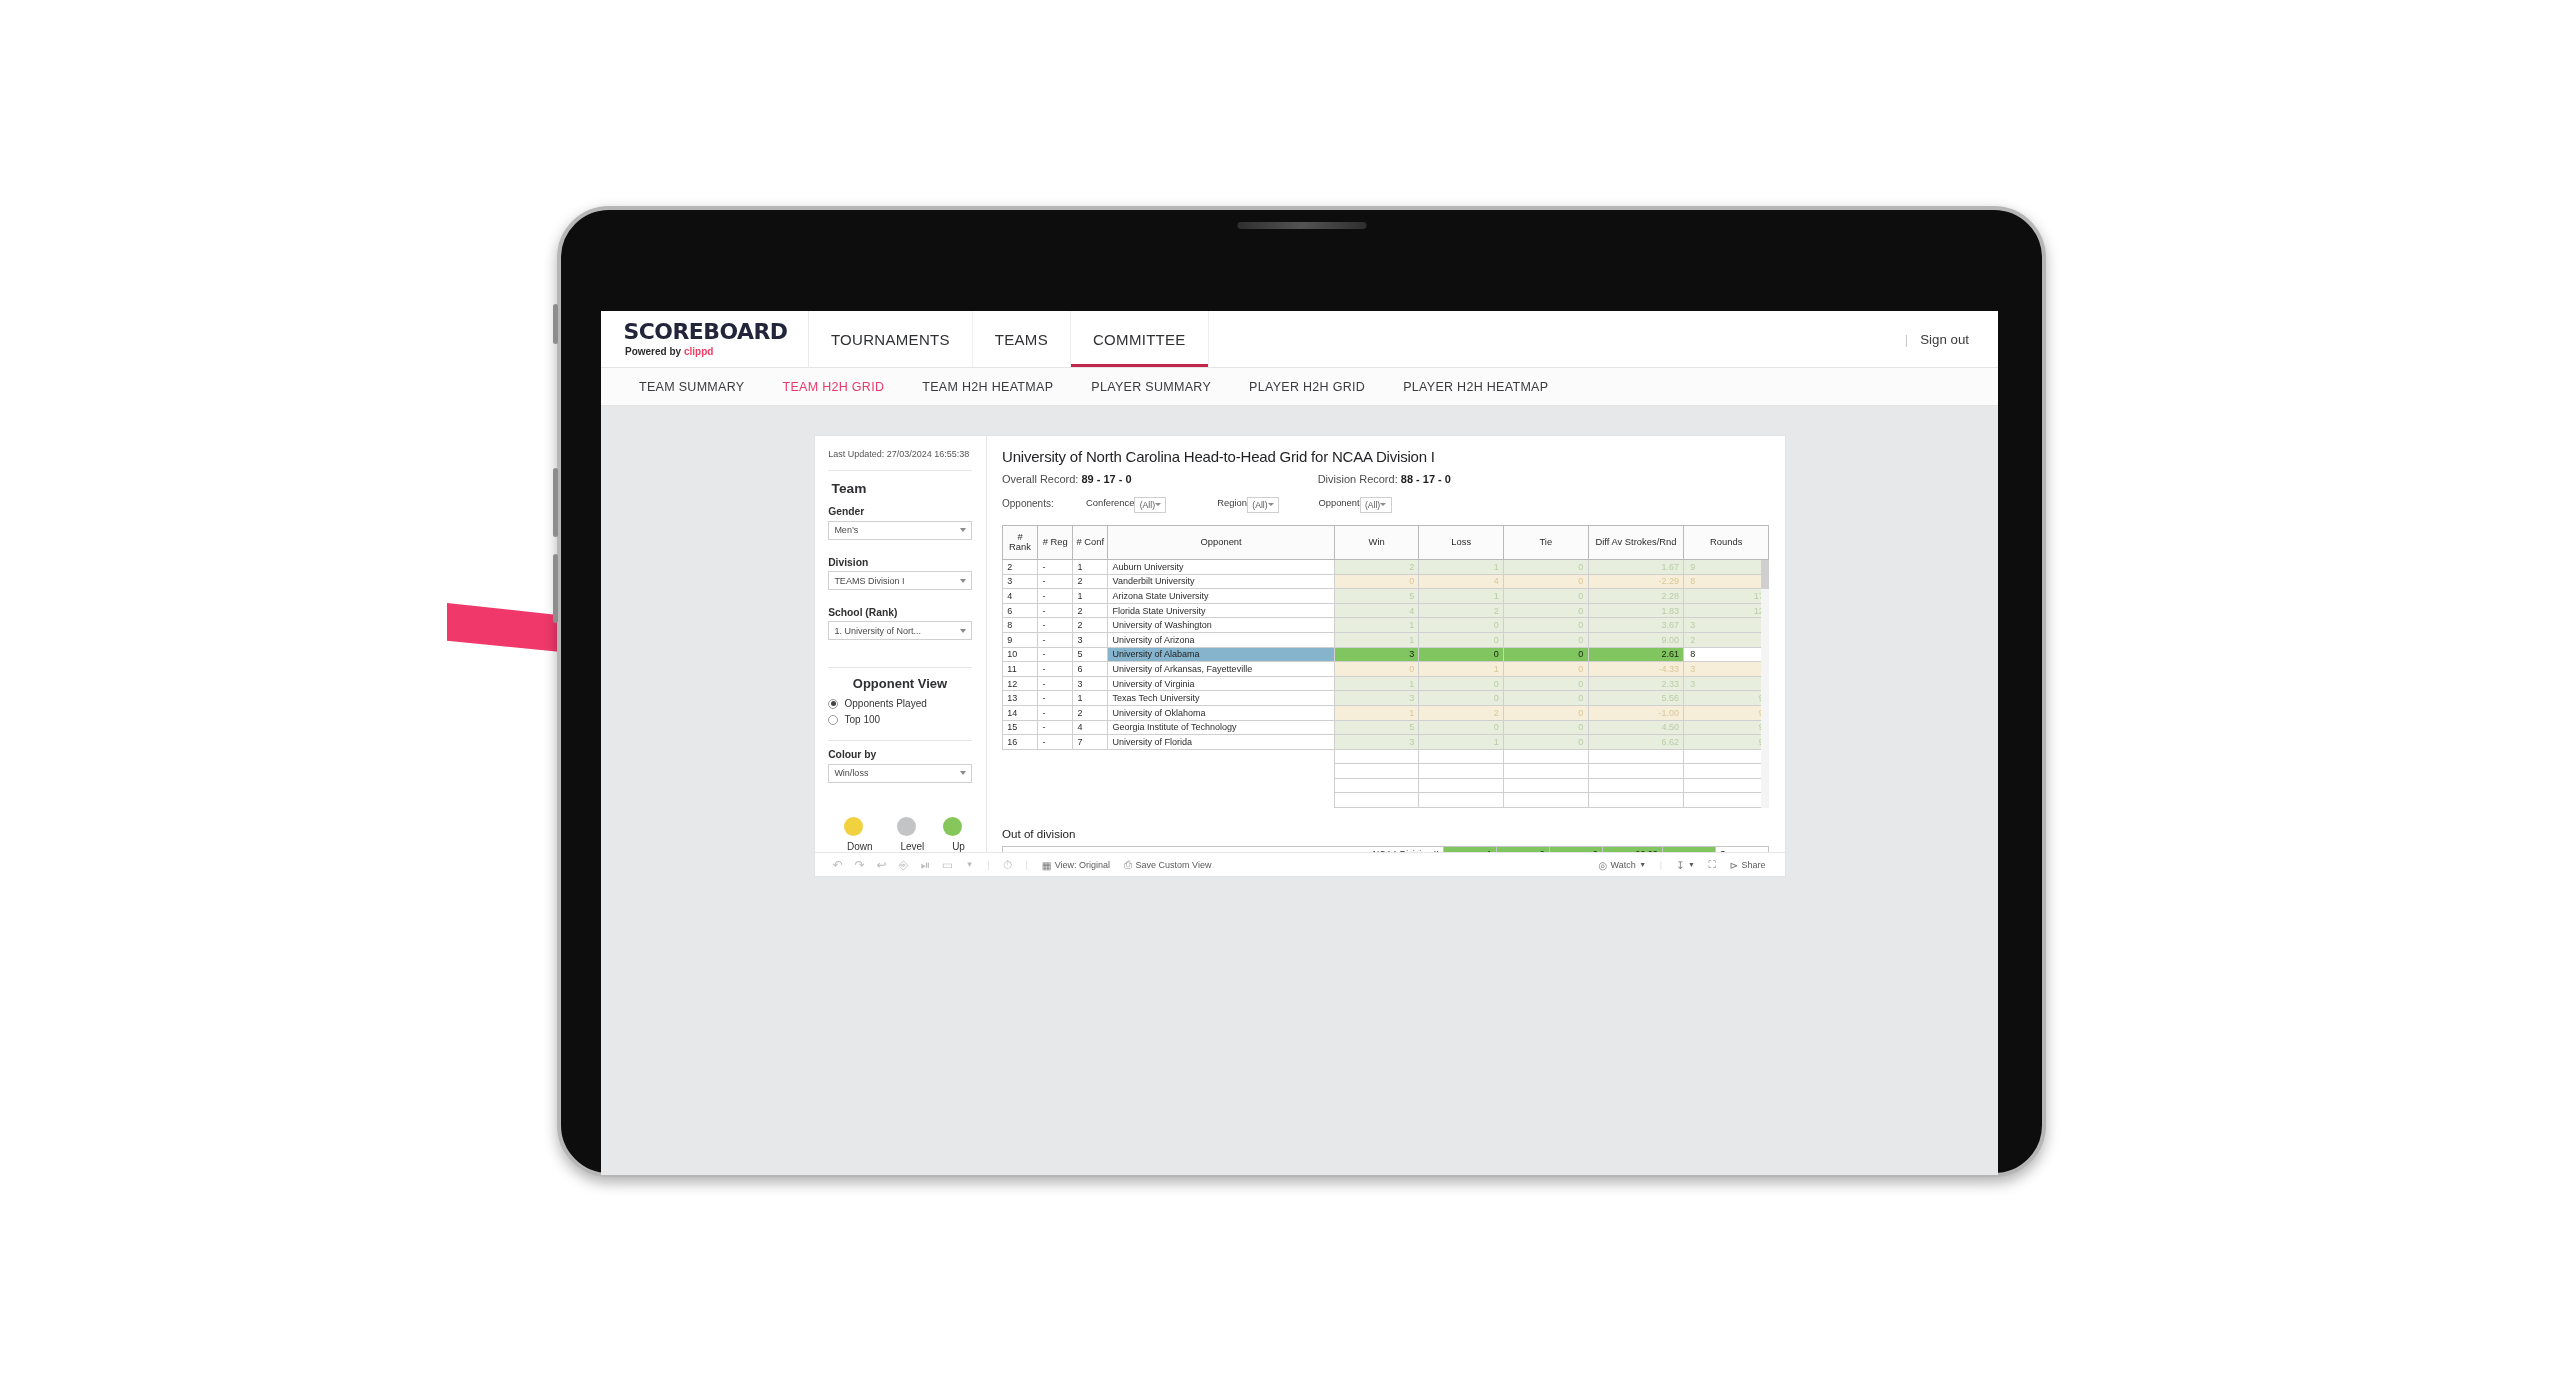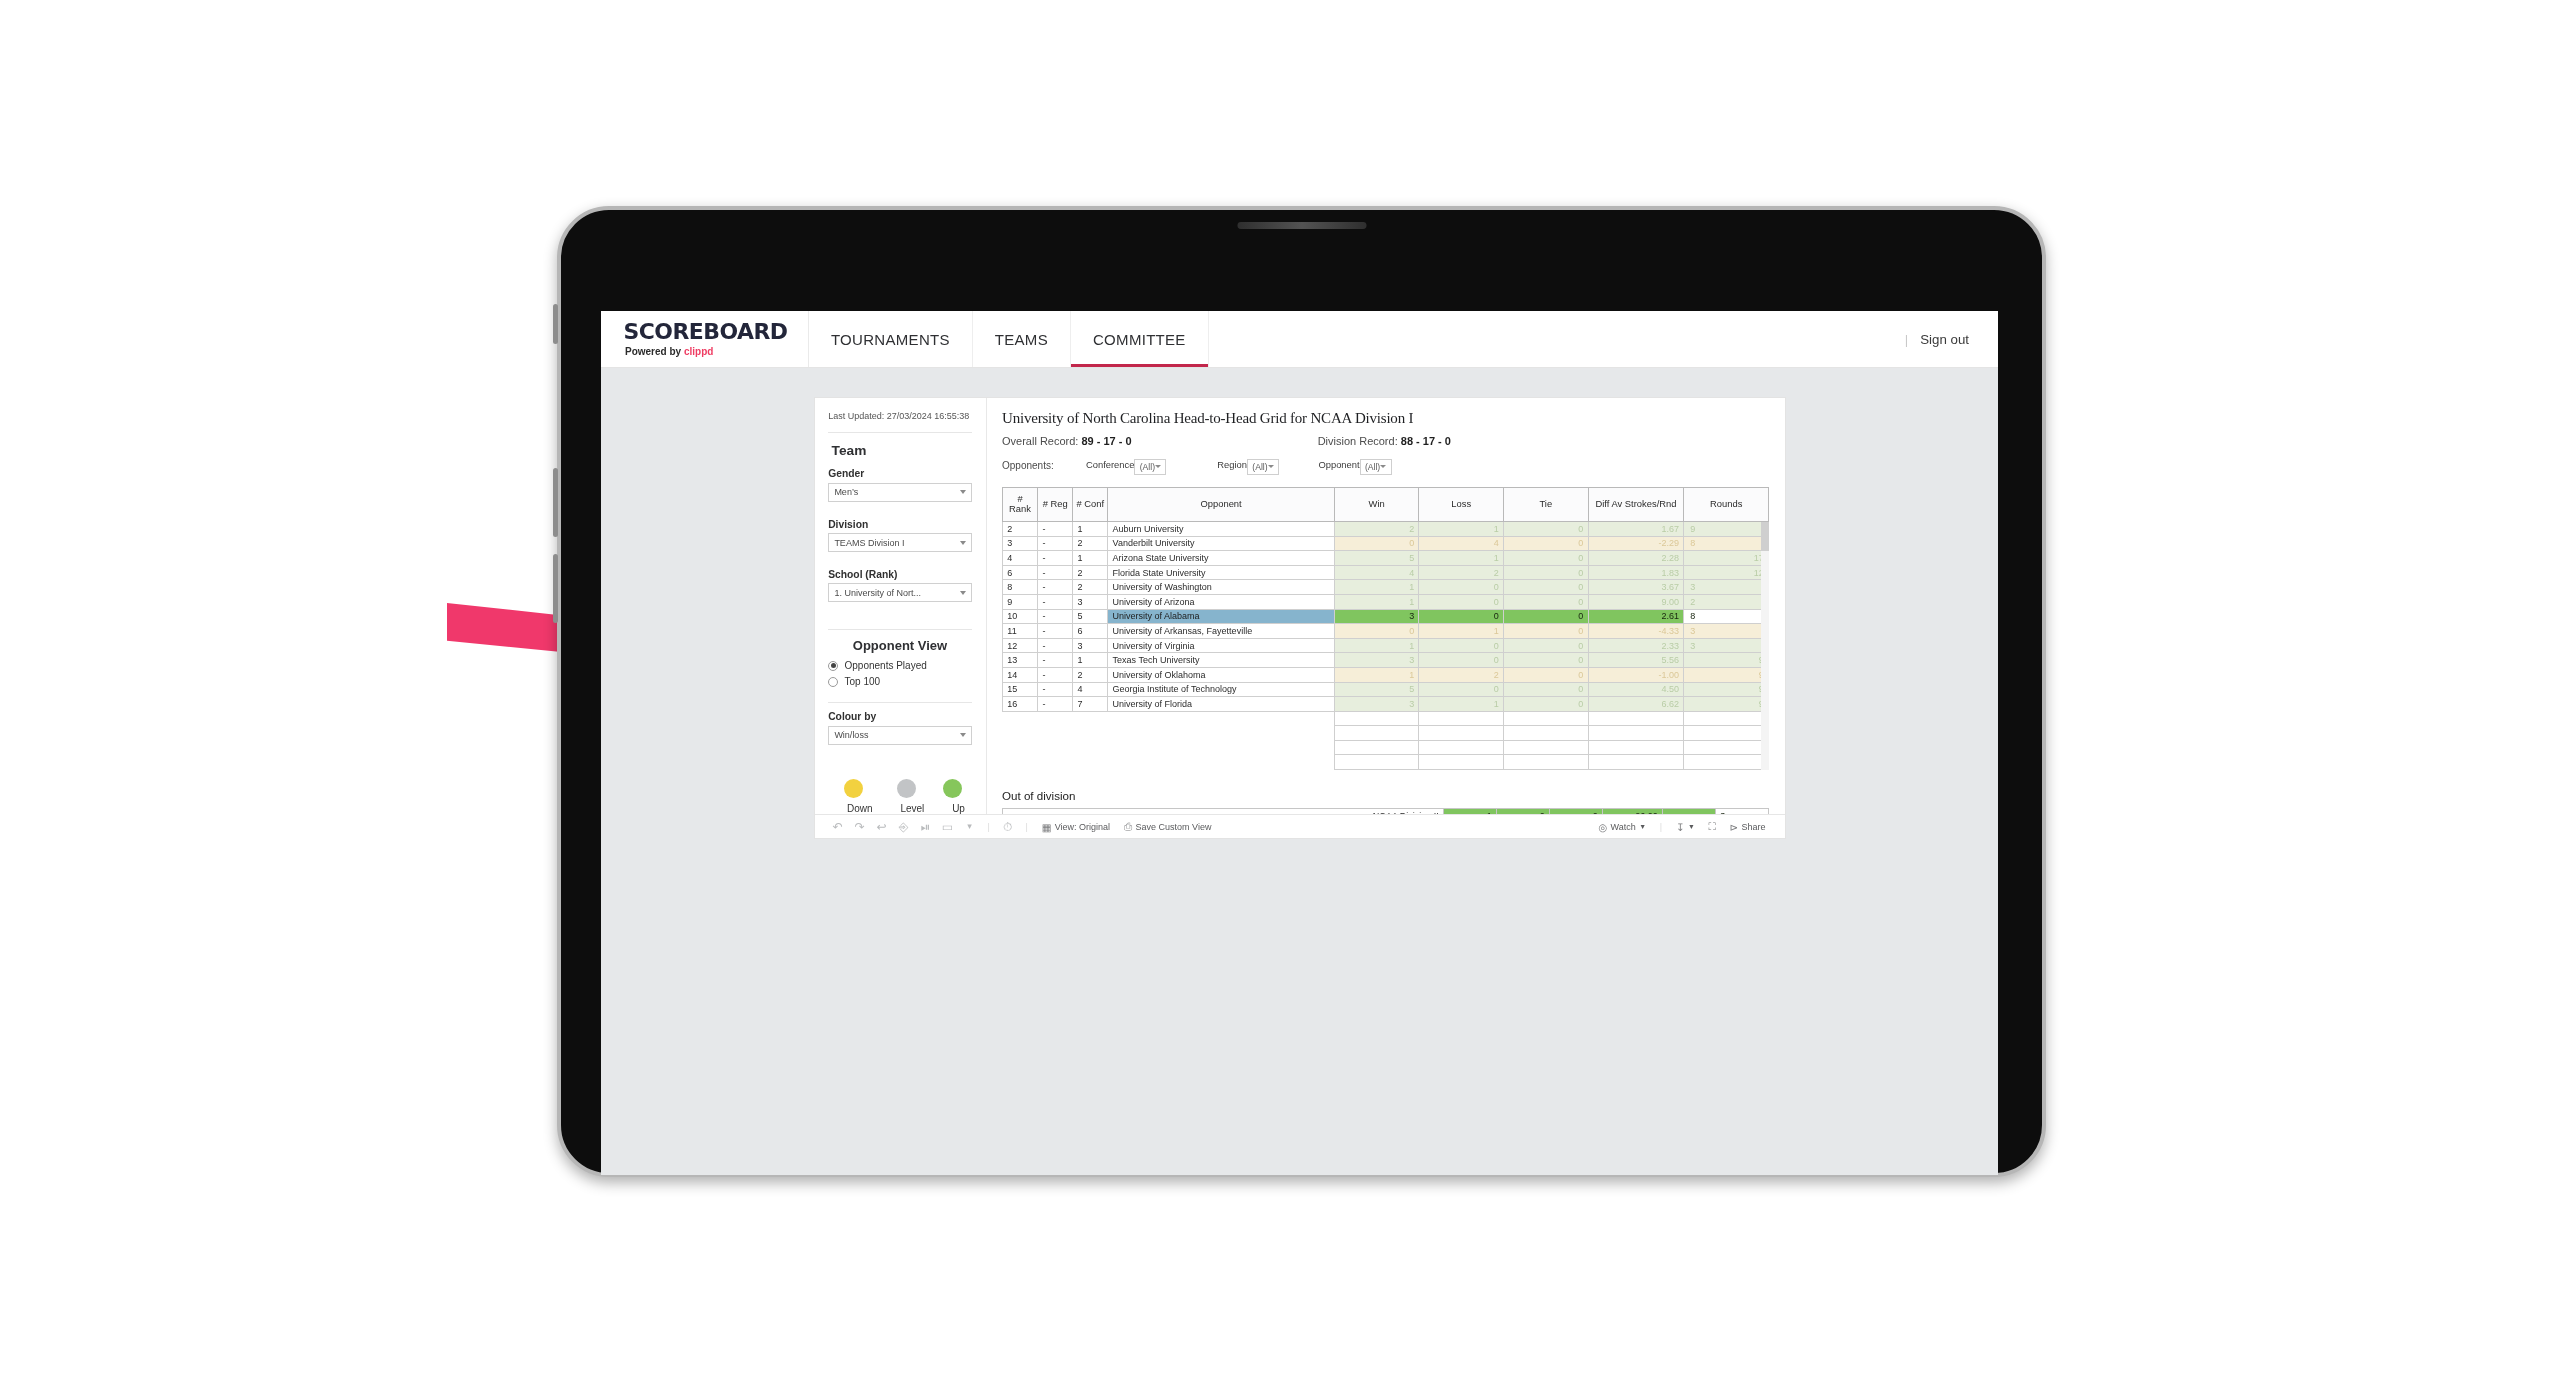--- a/index.html
+++ b/index.html
@@ -142,21 +142,21 @@
     display: inline-flex; align-items: center; justify-content: center; flex: none; background:#fff;
   }
   .radio.on::after { content:""; width: 5.2px; height: 5.2px; border-radius: 50%; background: #444; }
   .legend { display: flex; justify-content: space-between; padding: 0 6.9px; margin-top: 17px; }
   .legend-item { display: flex; flex-direction: column; align-items: center; gap: 5.2px; }
   .dot { width: 19px; height: 19px; border-radius: 50%; }
   .legend-label { font-size: 10px; color: #333; padding-left: 12px; }
 
   
   .main { flex: 1; padding: 12px 15.5px 0 15.5px; min-width: 0; display:flex; flex-direction:column; }
-  .title { font-size: 15px; color: #1f2023; font-weight: 400; letter-spacing: -0.2px; font-family: Liberation Serif, serif; }
+  .title { font-size: 15px; color: #1f2023; font-weight: 400; letter-spacing: -0.2px; }
   .records { display: flex; margin-top: 7.7px; font-size: 11px; color: #4c4c4c; }
   .records b { color: #1f1f1f; font-weight: 700; }
   .rec-2 { margin-left: 186px; }
   .filters { display: flex; align-items: flex-end; margin-top: 12px; gap: 8.6px; }
   .filters-label { font-size: 10px; color: #4b4b4b; padding-bottom: 4.3px; }
   .filter-block { display: flex; flex-direction: row; width: 104px; justify-content: flex-end; }
   .filter-name { font-size: 9.4px; color: #3b3b3b; margin-bottom: 2.6px; }
   .filter-sel {
     height: 16.3px; border: 0.9px solid #cfcfcf; background: #fff;
     display: flex; align-items: center; padding: 0 4.3px; font-size: 8.6px; color: #5b5b5b;
@@ -244,20 +244,28 @@
           <div class="navtab">TOURNAMENTS</div>
           <div class="navtab">TEAMS</div>
           <div class="navtab active">COMMITTEE</div>
         </div>
         <div class="signout">
           <span class="vbar">|</span>
           <span>Sign out</span>
         </div>
       </div>
 
+      <div class="subnav">
+        <div class="subtab">TEAM SUMMARY</div>
+        <div class="subtab active">TEAM H2H GRID</div>
+        <div class="subtab">TEAM H2H HEATMAP</div>
+        <div class="subtab">PLAYER SUMMARY</div>
+        <div class="subtab">PLAYER H2H GRID</div>
+        <div class="subtab">PLAYER H2H HEATMAP</div>
+      </div>
 
       <div class="content">
         <div class="card">
           <div class="card-body">
 
             <div class="panel">
               <div class="updated">Last Updated: 27/03/2024 16:55:38</div>
               <div class="rule"></div>
               <div class="panel-h">Team</div>
 

